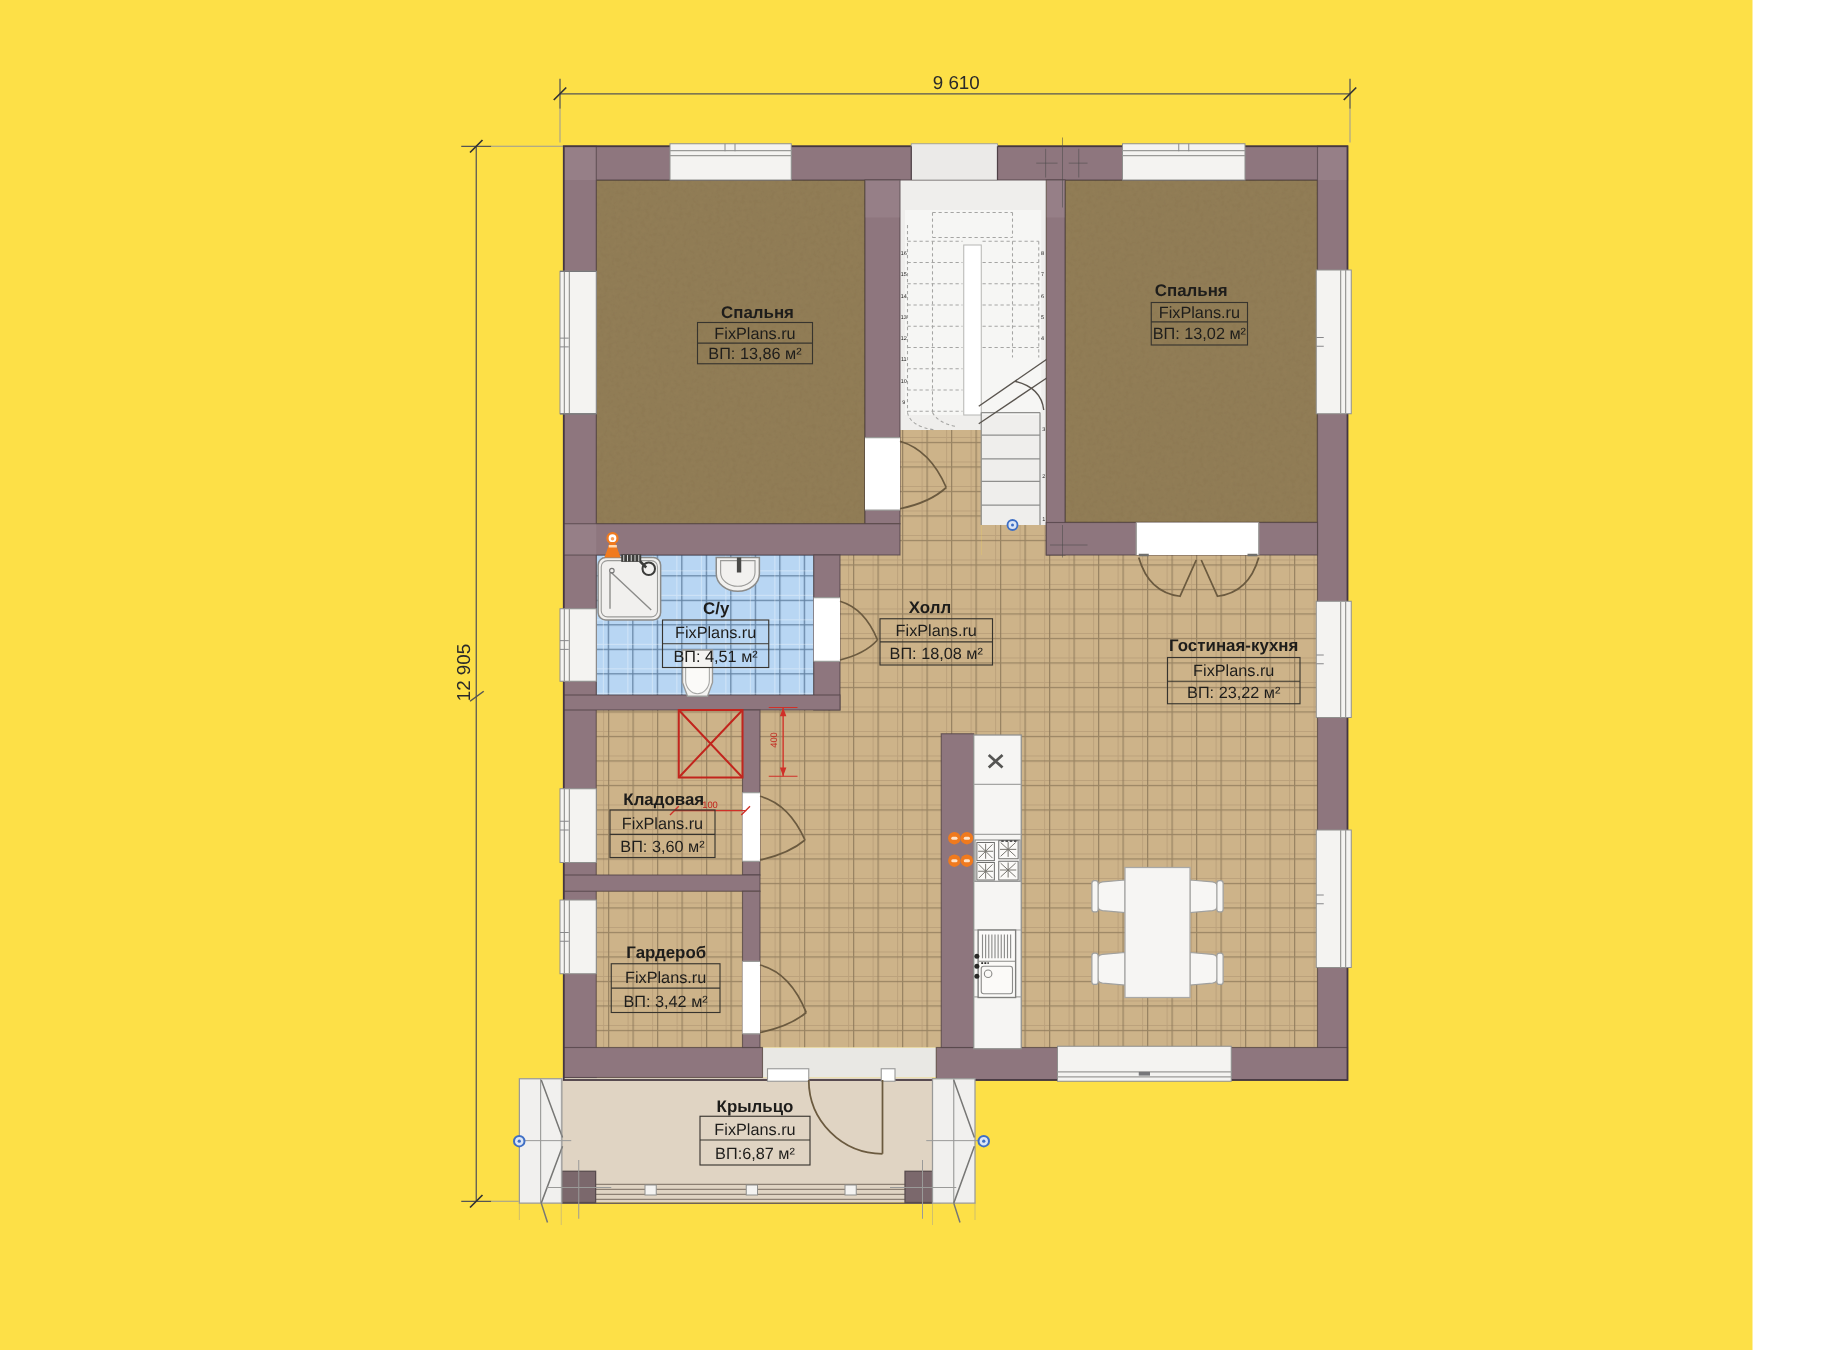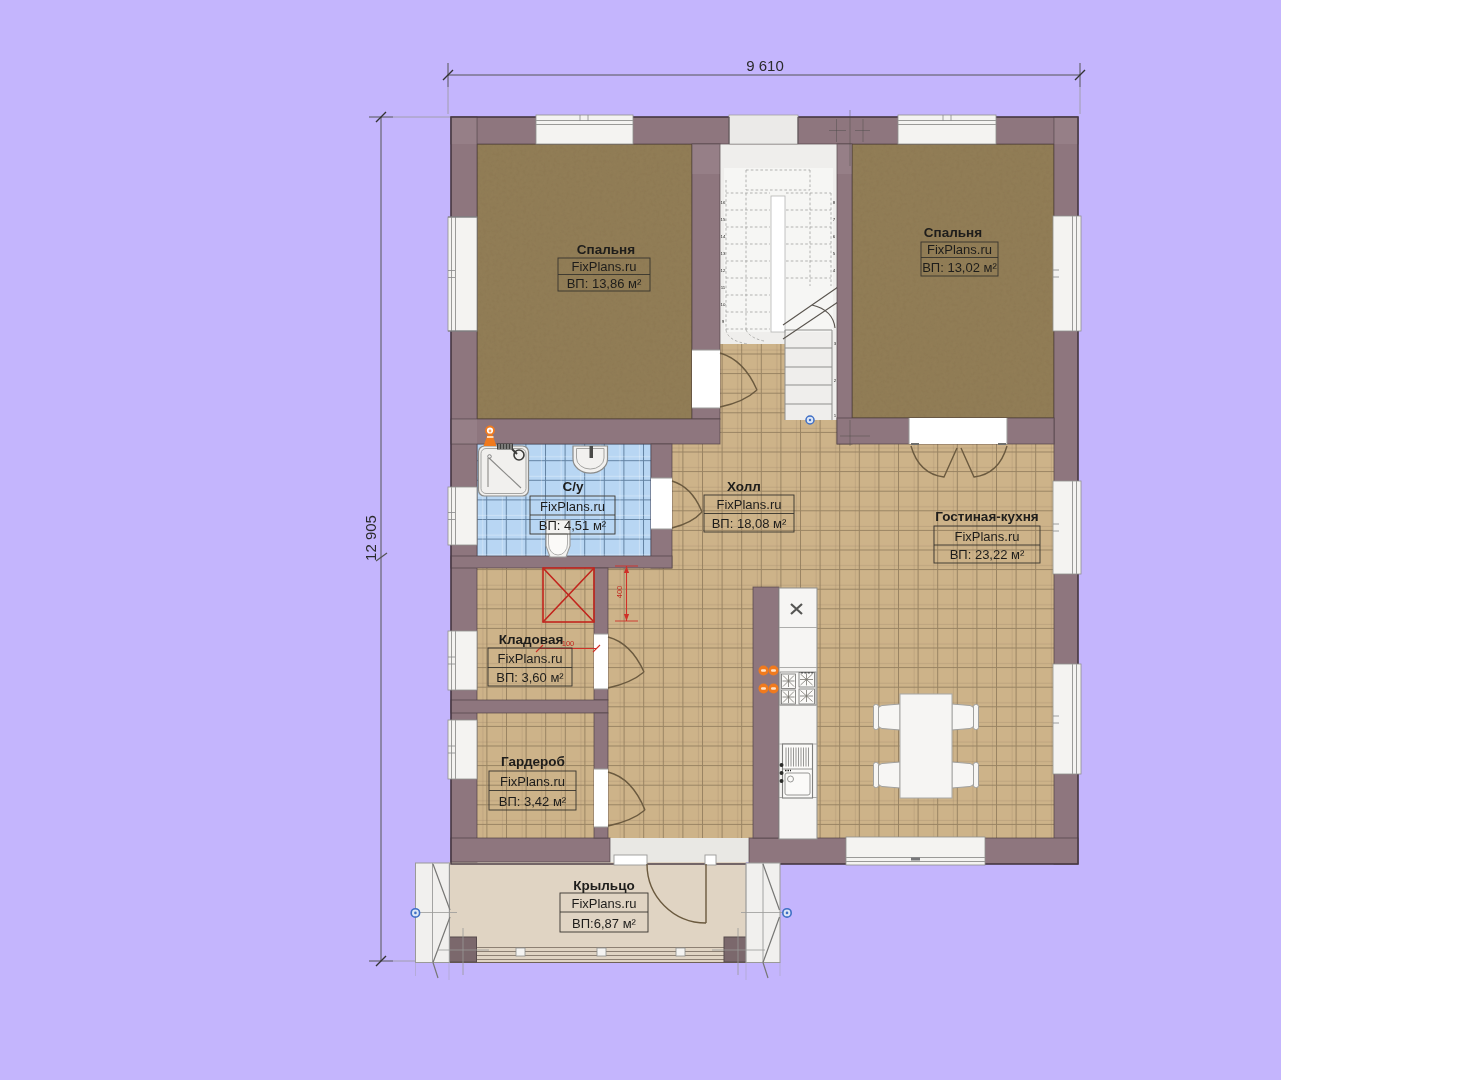--- a/index.html
+++ b/index.html
@@ -1,16 +1,16 @@
 <!DOCTYPE html>
 <html><head>
 <meta charset="utf-8">
 <style>
 html,body{margin:0;padding:0;background:#ffffff;}
-#page{width:1281px;height:1080px;position:relative;overflow:hidden;background:#c4b5fd;
+#page{width:1402px;height:1080px;position:relative;overflow:hidden;background:#fde047;
 font-family:"Liberation Sans", sans-serif;}
 svg{position:absolute;left:0;top:0;}
 text{font-family:"Liberation Sans", sans-serif;fill:#1e1d1b;}
 .nm{font-size:13.5px;font-weight:bold;}
 .bx{font-size:13px;}
 .dim{font-size:15px;fill:#2a2a2a;}
 .red{fill:#c2251d;}
 </style>
 </head>
 <body>

